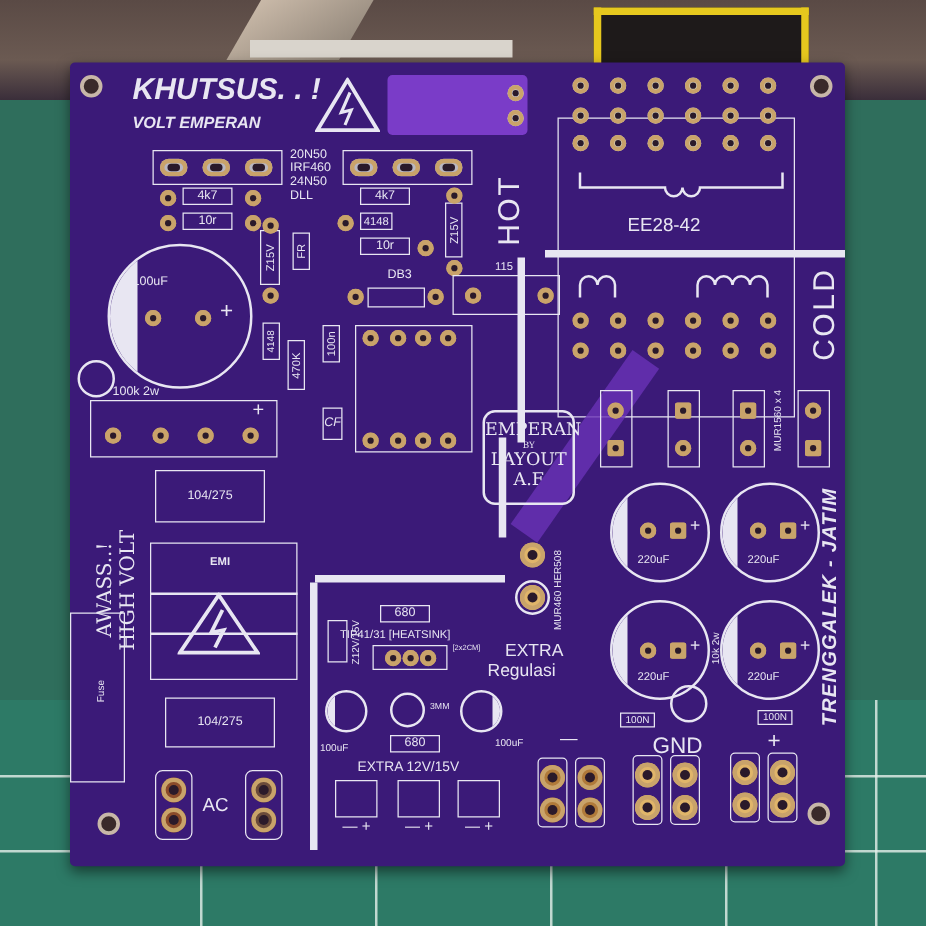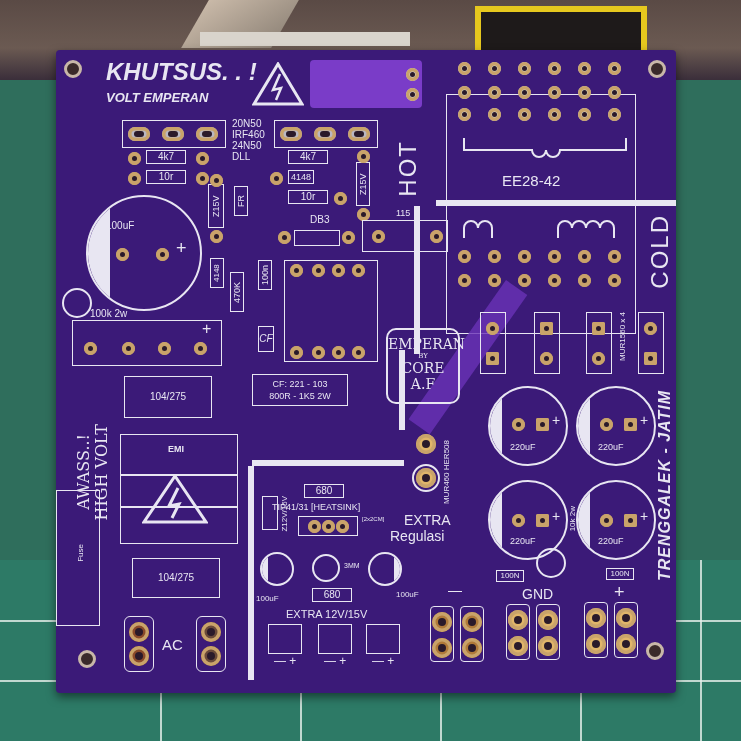--- a/index.html
+++ b/index.html
@@ -190,21 +190,21 @@
   <div class="pad" style="left:522px;top:224px;"></div>
   <div class="pad" style="left:552px;top:224px;"></div>
 
   <div class="silk vert" style="left:590px;top:164px;font-size:24px;letter-spacing:2px;">COLD</div>
 
   <div class="ptrace" style="left:450px;top:230px;width:26px;height:170px;transform:rotate(35deg);transform-origin:top left;opacity:.8;"></div>
 
   <div class="box silk" style="left:330px;top:278px;width:74px;height:76px;border-radius:10px;border-width:2px;text-align:center;font-family:'DejaVu Serif',serif;">
     <div style="font-size:14px;margin-top:6px;">EMPERAN</div>
     <div style="font-size:7px;">BY</div>
-    <div style="font-size:14px;">CORE A.F</div>
+    <div style="font-size:14px;">LAYOUT A.F</div>
   </div>
 
   <div class="box" style="left:424px;top:262px;width:26px;height:62px;"></div>
   <div class="pad" style="left:430px;top:272px;"></div>
   <div class="pad sq" style="left:430px;top:302px;"></div>
   <div class="box" style="left:478px;top:262px;width:26px;height:62px;"></div>
   <div class="pad sq" style="left:484px;top:272px;"></div>
   <div class="pad" style="left:484px;top:302px;"></div>
   <div class="box" style="left:530px;top:262px;width:26px;height:62px;"></div>
   <div class="pad sq" style="left:536px;top:272px;"></div>
@@ -255,21 +255,21 @@
   <div class="pad big" style="left:360px;top:418px;"></div>
   <div class="pad big" style="left:360px;top:384px;"></div>
   <div class="silk vert" style="left:386px;top:390px;font-size:8px;line-height:9px;">
     <span>MUR460</span> <span>HER508</span>
   </div>
 
   <div class="box silk" style="left:440px;top:520px;width:28px;height:12px;font-size:8px;text-align:center;line-height:10px;">100N</div>
   <div class="box silk" style="left:550px;top:518px;width:28px;height:12px;font-size:8px;text-align:center;line-height:10px;">100N</div>
 
   <div class="silk" style="left:392px;top:532px;font-size:14px;">—</div>
-  <div class="silk" style="left:466px;top:536px;font-size:14px;">GND</div>
+  <div class="silk" style="left:466px;top:536px;font-size:18px;">GND</div>
   <div class="silk" style="left:558px;top:532px;font-size:18px;">+</div>
 
   <div class="box" style="left:374px;top:556px;width:24px;height:56px;border-radius:4px;"></div>
   <div class="pad big" style="left:376px;top:562px;background:#b07a3a;"></div>
   <div class="pad big" style="left:376px;top:588px;background:#b07a3a;"></div>
   <div class="box" style="left:404px;top:556px;width:24px;height:56px;border-radius:4px;"></div>
   <div class="pad big" style="left:406px;top:562px;background:#b07a3a;"></div>
   <div class="pad big" style="left:406px;top:588px;background:#b07a3a;"></div>
 
   <div class="box" style="left:450px;top:554px;width:24px;height:56px;border-radius:4px;"></div>
@@ -306,24 +306,20 @@
   <div class="box silk" style="left:76px;top:508px;width:88px;height:40px;font-size:10px;text-align:center;line-height:38px;">104/275</div>
 
   <div class="box" style="left:68px;top:566px;width:30px;height:56px;border-radius:6px;"></div>
   <div class="pad big" style="left:73px;top:572px;background:#8a4a2a;"></div>
   <div class="pad big" style="left:73px;top:596px;background:#8a4a2a;"></div>
   <div class="silk" style="left:106px;top:586px;font-size:15px;">AC</div>
   <div class="box" style="left:140px;top:566px;width:30px;height:56px;border-radius:6px;"></div>
   <div class="pad big" style="left:145px;top:572px;background:#6a4a3a;"></div>
   <div class="pad big" style="left:145px;top:596px;background:#6a4a3a;"></div>
 
-  <div class="box silk" style="left:196px;top:324px;width:96px;height:32px;font-size:9px;text-align:center;line-height:12px;padding-top:3px;">
-    <div>CF: 221 - 103</div>
-      <div>800R - 1K5 2W</div>
-  </div>
 
   <div class="box silk" style="left:248px;top:434px;width:40px;height:14px;font-size:10px;text-align:center;line-height:12px;">680</div>
   <div class="silk" style="left:216px;top:452px;font-size:9px;">TIP41/31 [HEATSINK]</div>
   <div class="silk" style="left:306px;top:466px;font-size:6px;">[2x2CM]</div>
   <div class="box" style="left:242px;top:466px;width:60px;height:20px;"></div>
   <div class="pad" style="left:252px;top:470px;"></div>
   <div class="pad" style="left:266px;top:470px;"></div>
   <div class="pad" style="left:280px;top:470px;"></div>
   <div class="box" style="left:206px;top:446px;width:16px;height:34px;"></div>
   <div class="silk vert" style="left:224px;top:446px;font-size:8px;">Z12V/15V</div>

